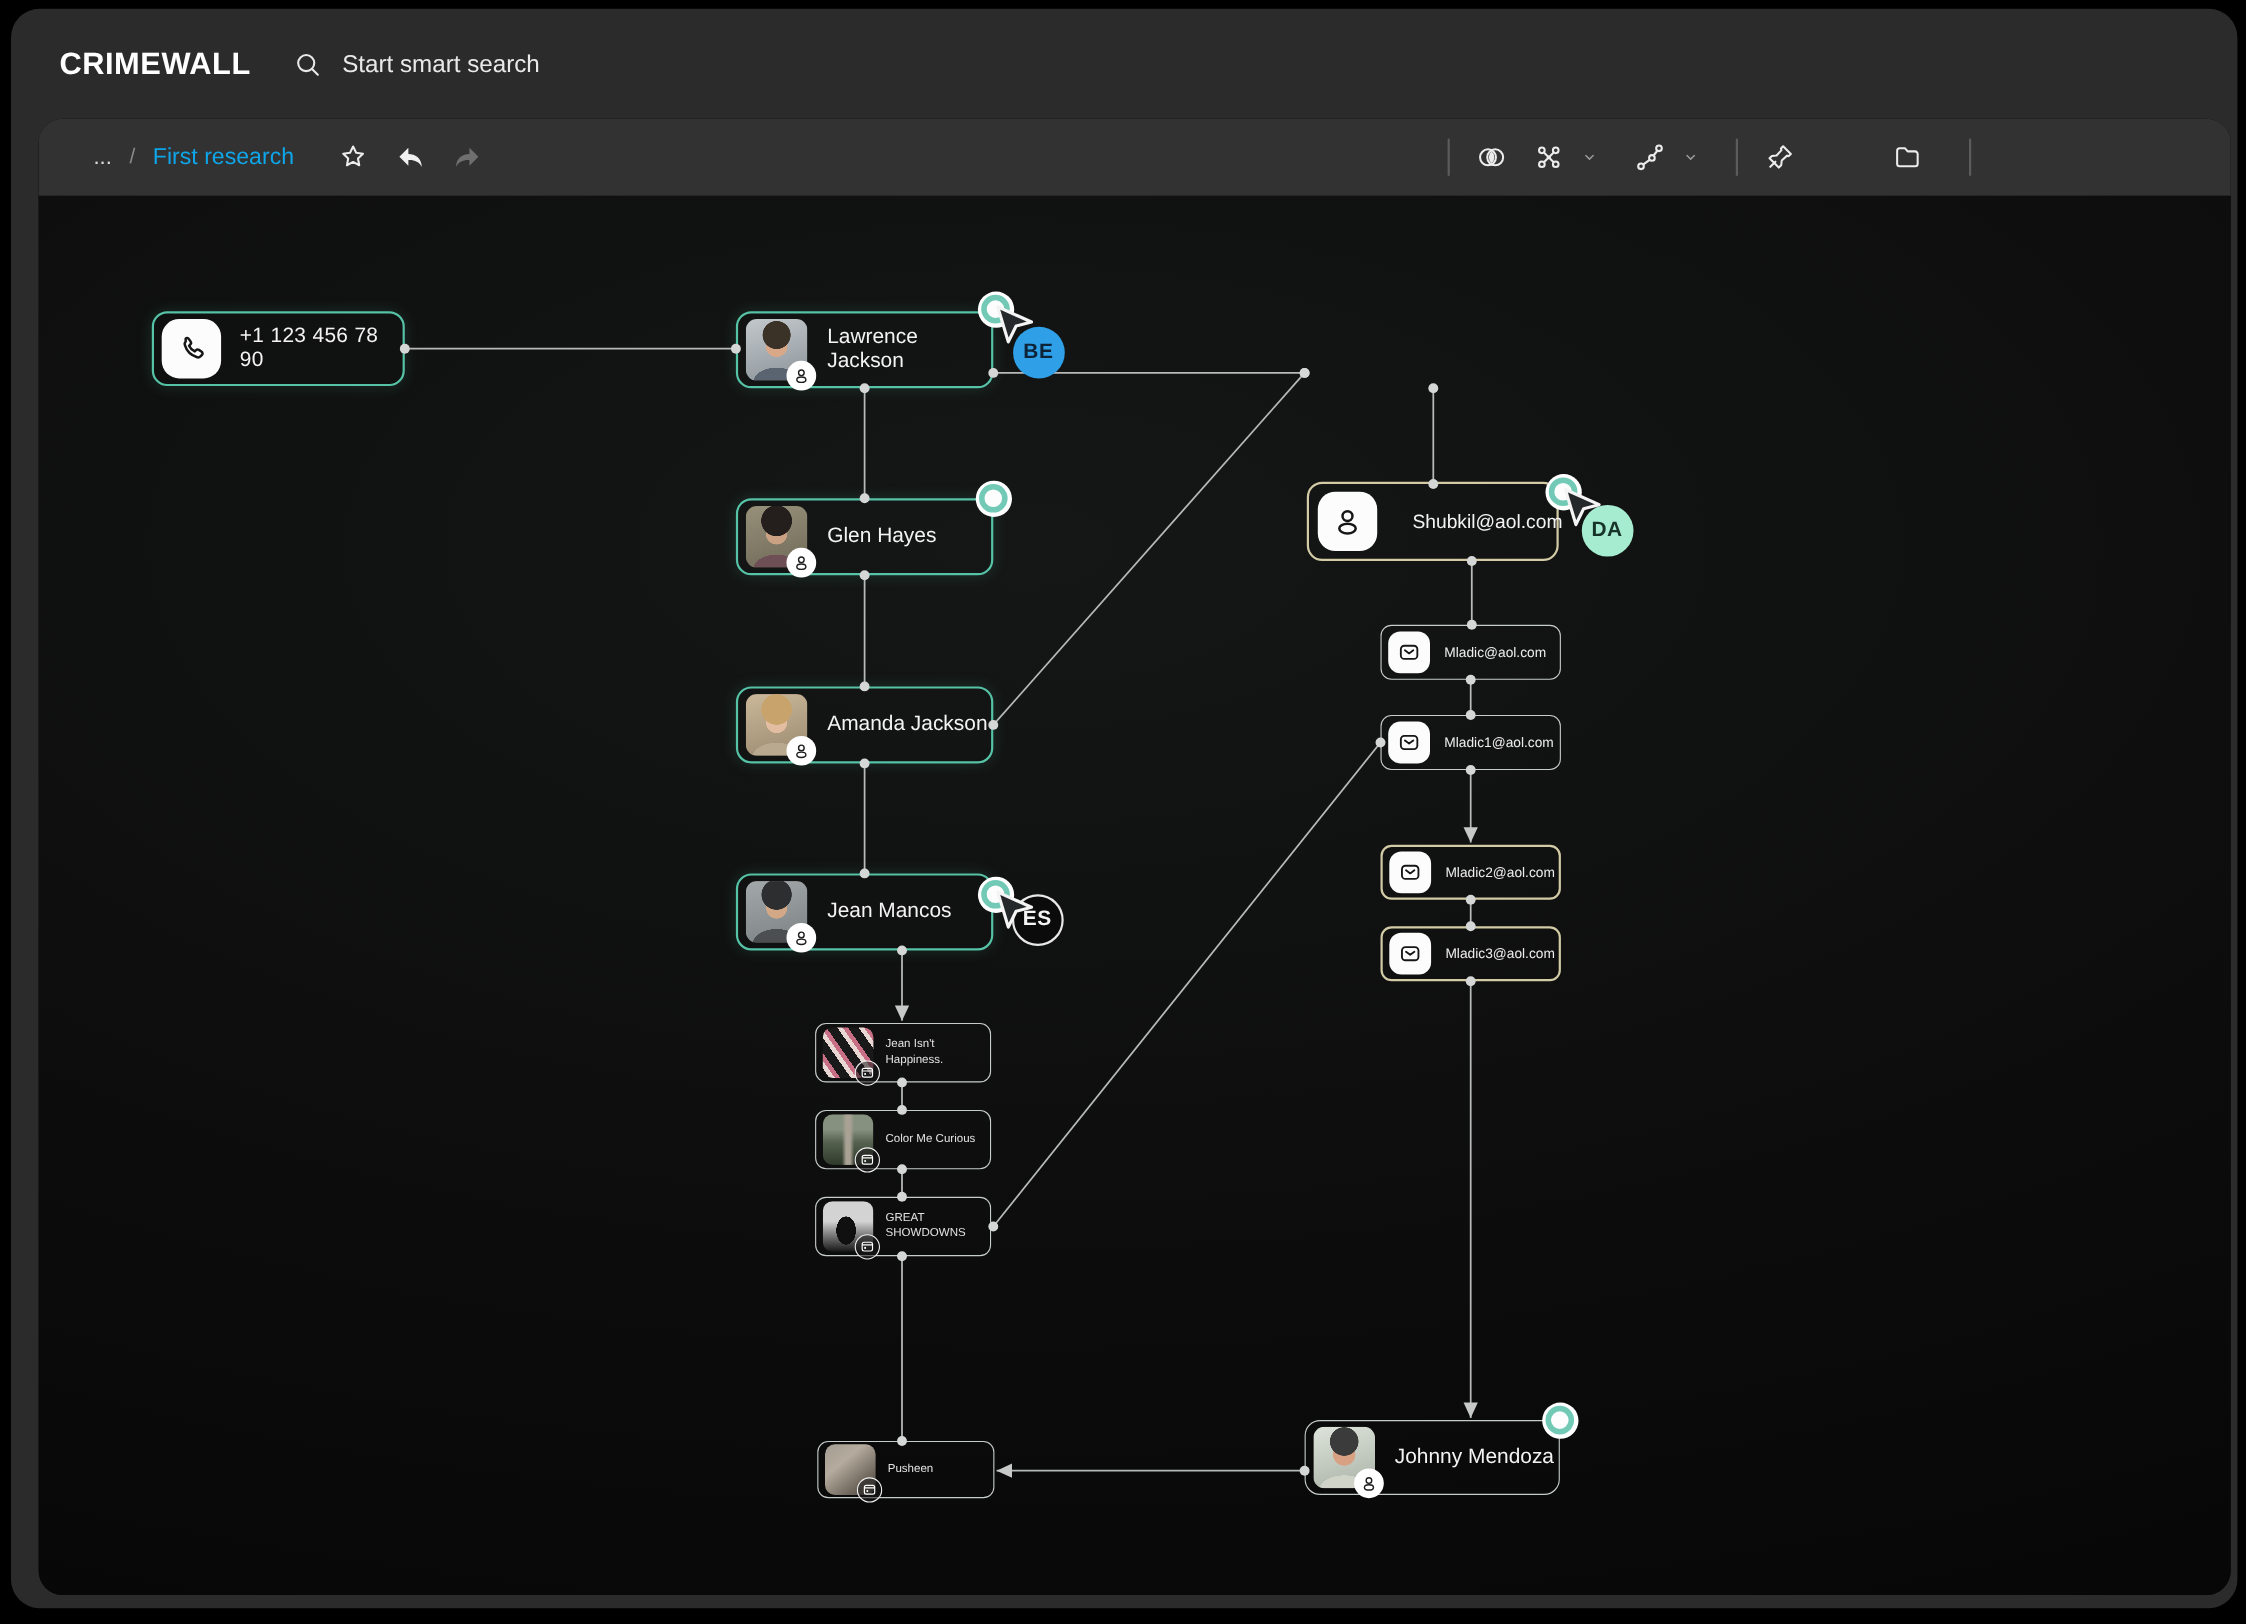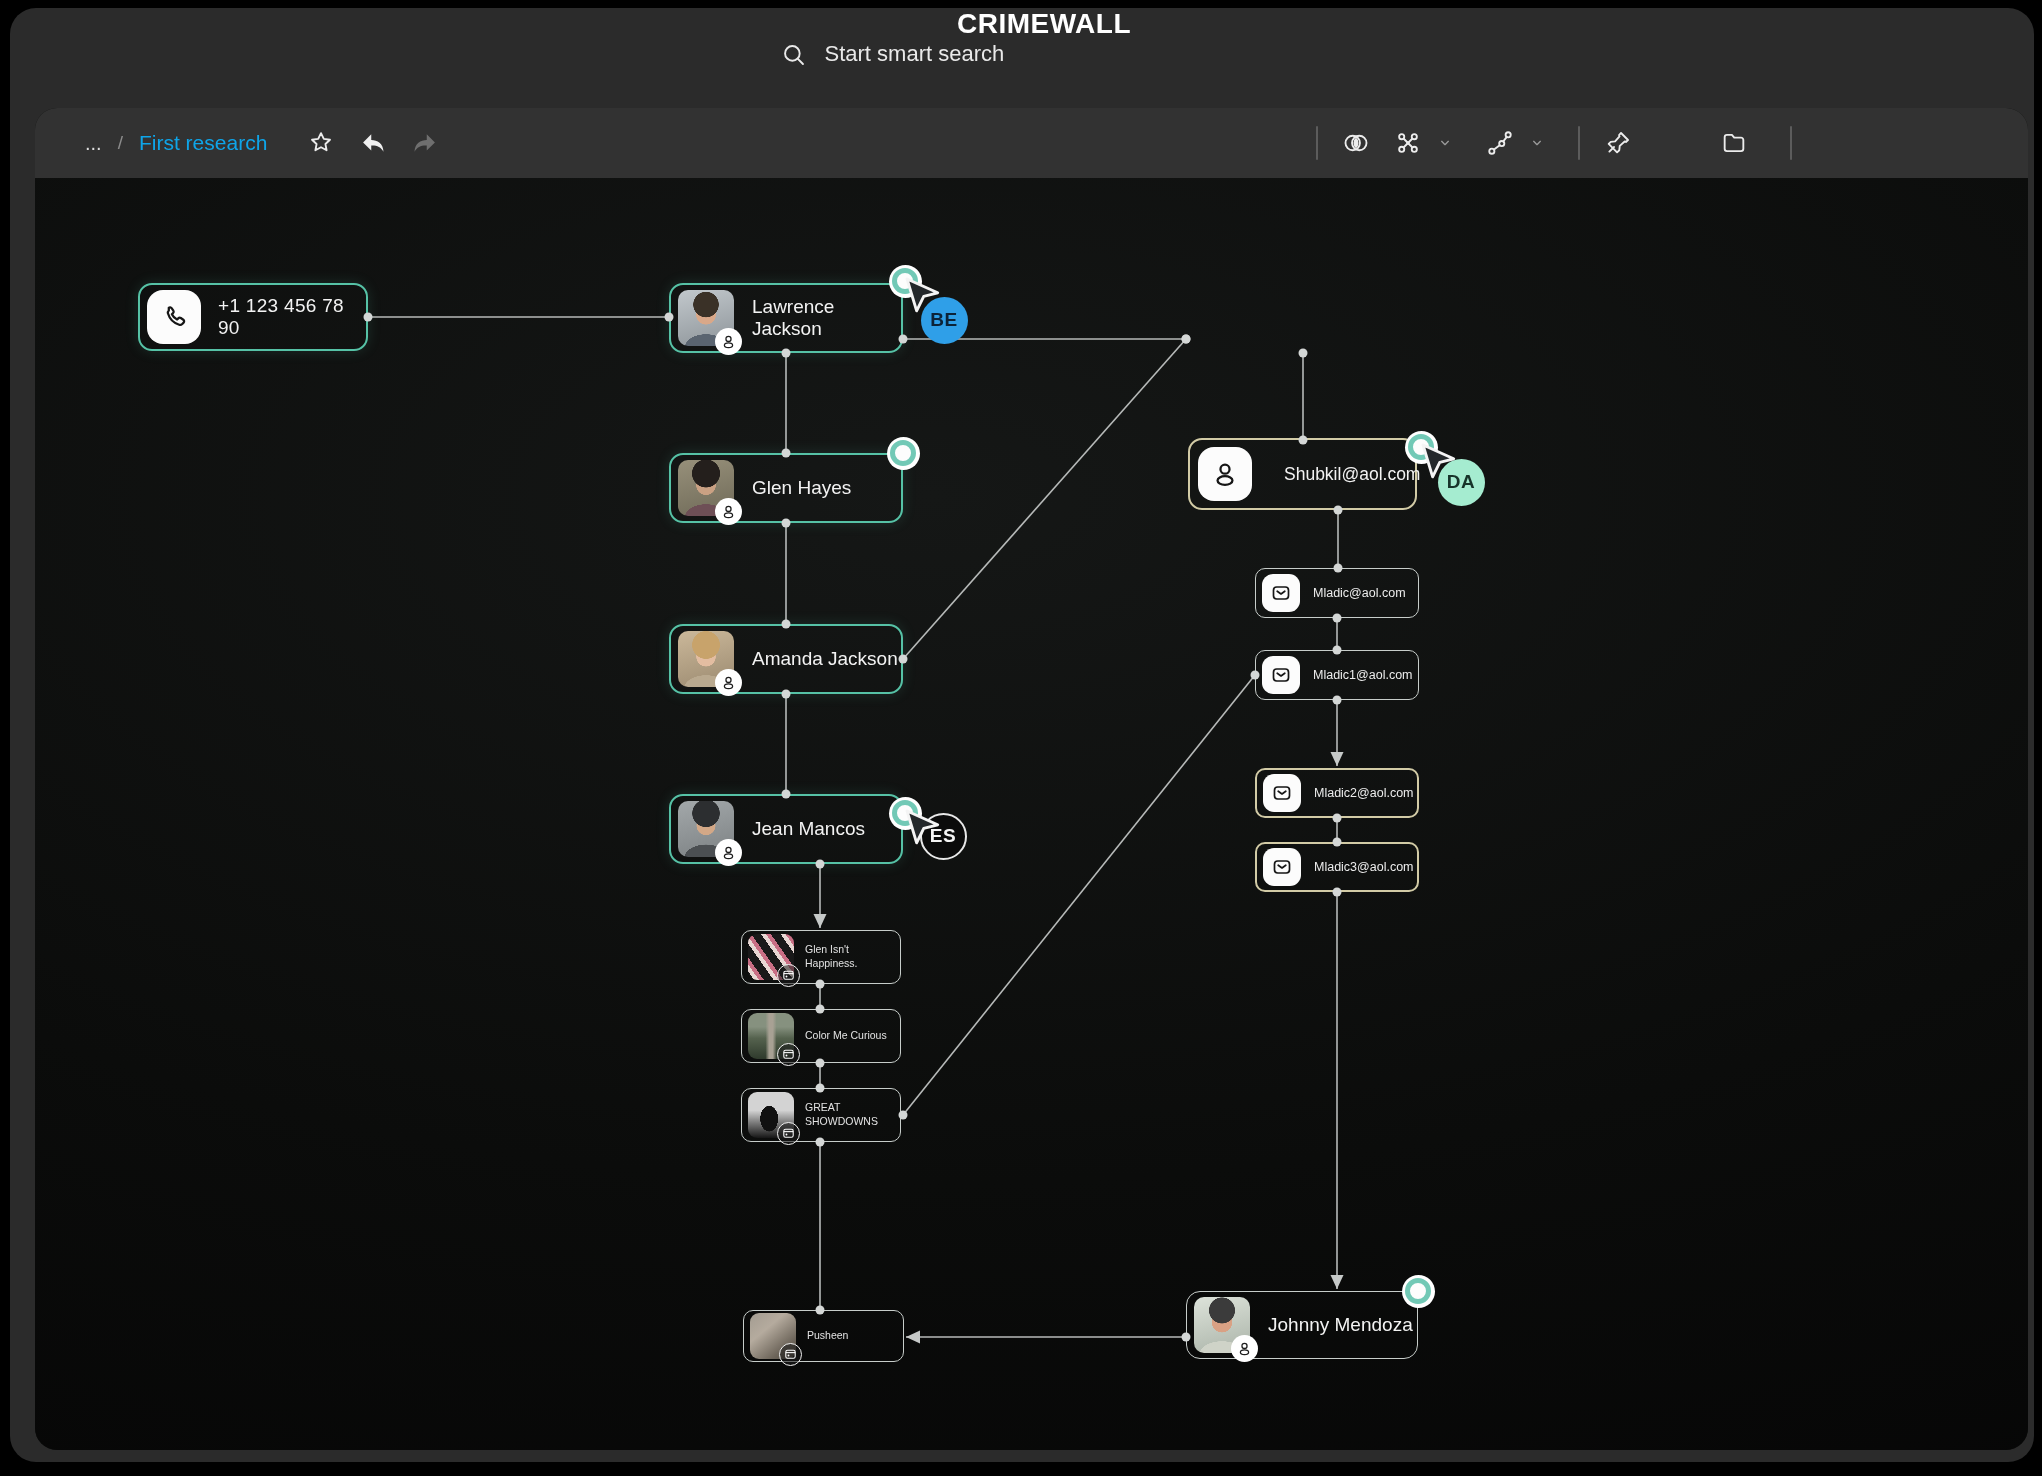--- a/index.html
+++ b/index.html
@@ -1,19 +1,19 @@
 <!DOCTYPE html>
 <html><head>
 <meta charset="utf-8">
 <style>
   html,body{margin:0;padding:0;background:#000;width:2042px;height:1476px;position:relative;
     font-family:"Liberation Sans","DejaVu Sans",sans-serif;overflow:hidden;}
   .window{position:absolute;left:10px;top:8px;right:8px;bottom:14px;background:#2b2b2b;border-radius:26px;}
   
-  .topbar{position:absolute;left:0;top:0;right:0;height:100px;display:flex;align-items:center;padding-left:44px;box-sizing:border-box;flex-direction:column;}
+  .topbar{position:absolute;left:0;top:0;right:0;height:100px;display:flex;align-items:center;padding-left:44px;box-sizing:border-box;}
   .logo{font-size:28px;font-weight:800;letter-spacing:.5px;color:#fff;}
   .searchwrap{display:flex;align-items:center;margin-left:38px;gap:16px;}
   .searchwrap svg{width:27px;height:27px;stroke:#e9e9e9;fill:none;stroke-width:1.7;stroke-linecap:round;}
   .search-input{background:transparent;border:none;outline:none;font-size:22px;color:#efefef;width:520px;font-family:inherit;}
   .search-input::placeholder{color:#e9e9e9;opacity:1;}
   
   .panel{position:absolute;left:25px;top:100px;right:6px;bottom:12px;border-radius:22px;overflow:hidden;background:#0d0f0e;}
   .toolbar{height:70px;background:#323232;display:flex;align-items:center;padding:0 26px;box-sizing:border-box;}
   .crumb-ellipsis{color:#dedede;font-size:20px;margin-left:24px;}
   .crumb-sep{color:#8b8b8b;font-size:19px;margin:0 16px;}
@@ -338,21 +338,21 @@
       <span class="avatar-wrap">
         <span class="thumb th-stripes"></span>
         <i class="badge-web">
           <svg viewBox="0 0 18 18">
             <rect x="2.5" y="3.2" width="13" height="11" rx="2.4"></rect>
             <path d="M2.5 6.4 h13"></path>
             <circle cx="6.2" cy="10.3" r="1.3" fill="#fff" stroke="none"></circle>
           </svg>
         </i>
       </span>
-      <span class="label">Glen Isn't Happiness.</span>
+      <span class="label">Jean Isn't Happiness.</span>
     </div>
     <div class="node node--web-image b-gray" style="left: 741px; top: 1009px; width: 160px; height: 54px;">
       <span class="avatar-wrap">
         <span class="thumb th-forest"></span>
         <i class="badge-web">
           <svg viewBox="0 0 18 18">
             <rect x="2.5" y="3.2" width="13" height="11" rx="2.4"></rect>
             <path d="M2.5 6.4 h13"></path>
             <circle cx="6.2" cy="10.3" r="1.3" fill="#fff" stroke="none"></circle>
           </svg>

